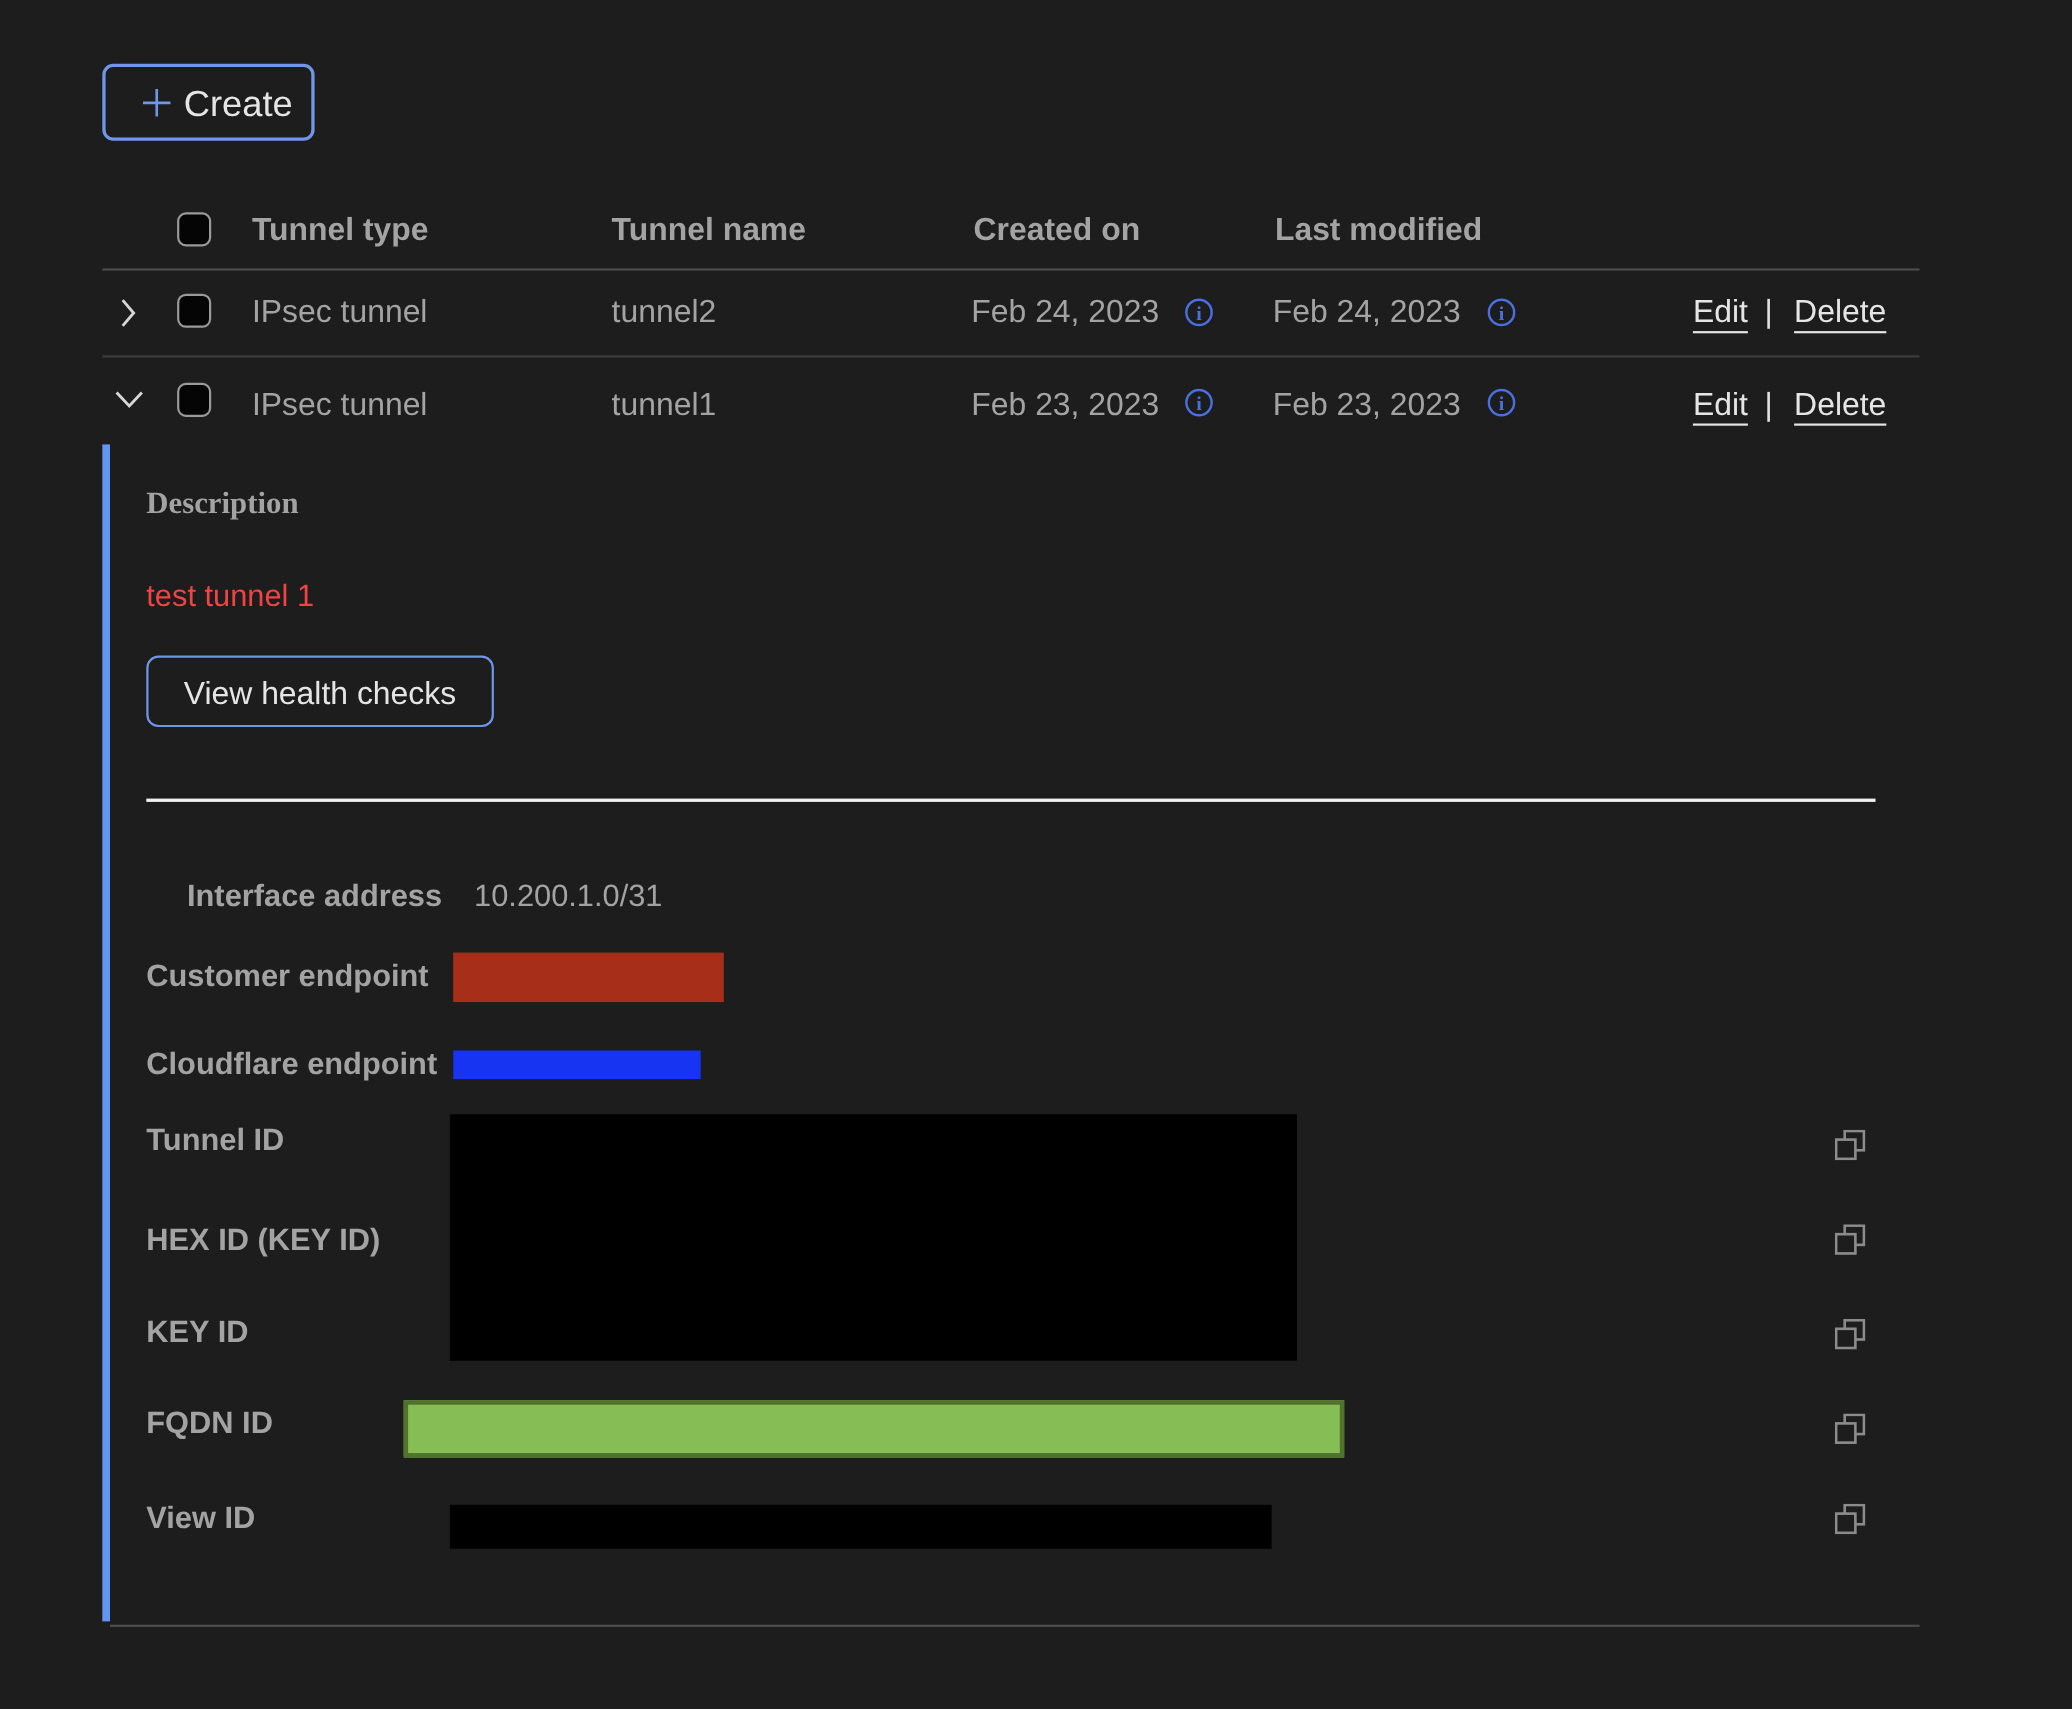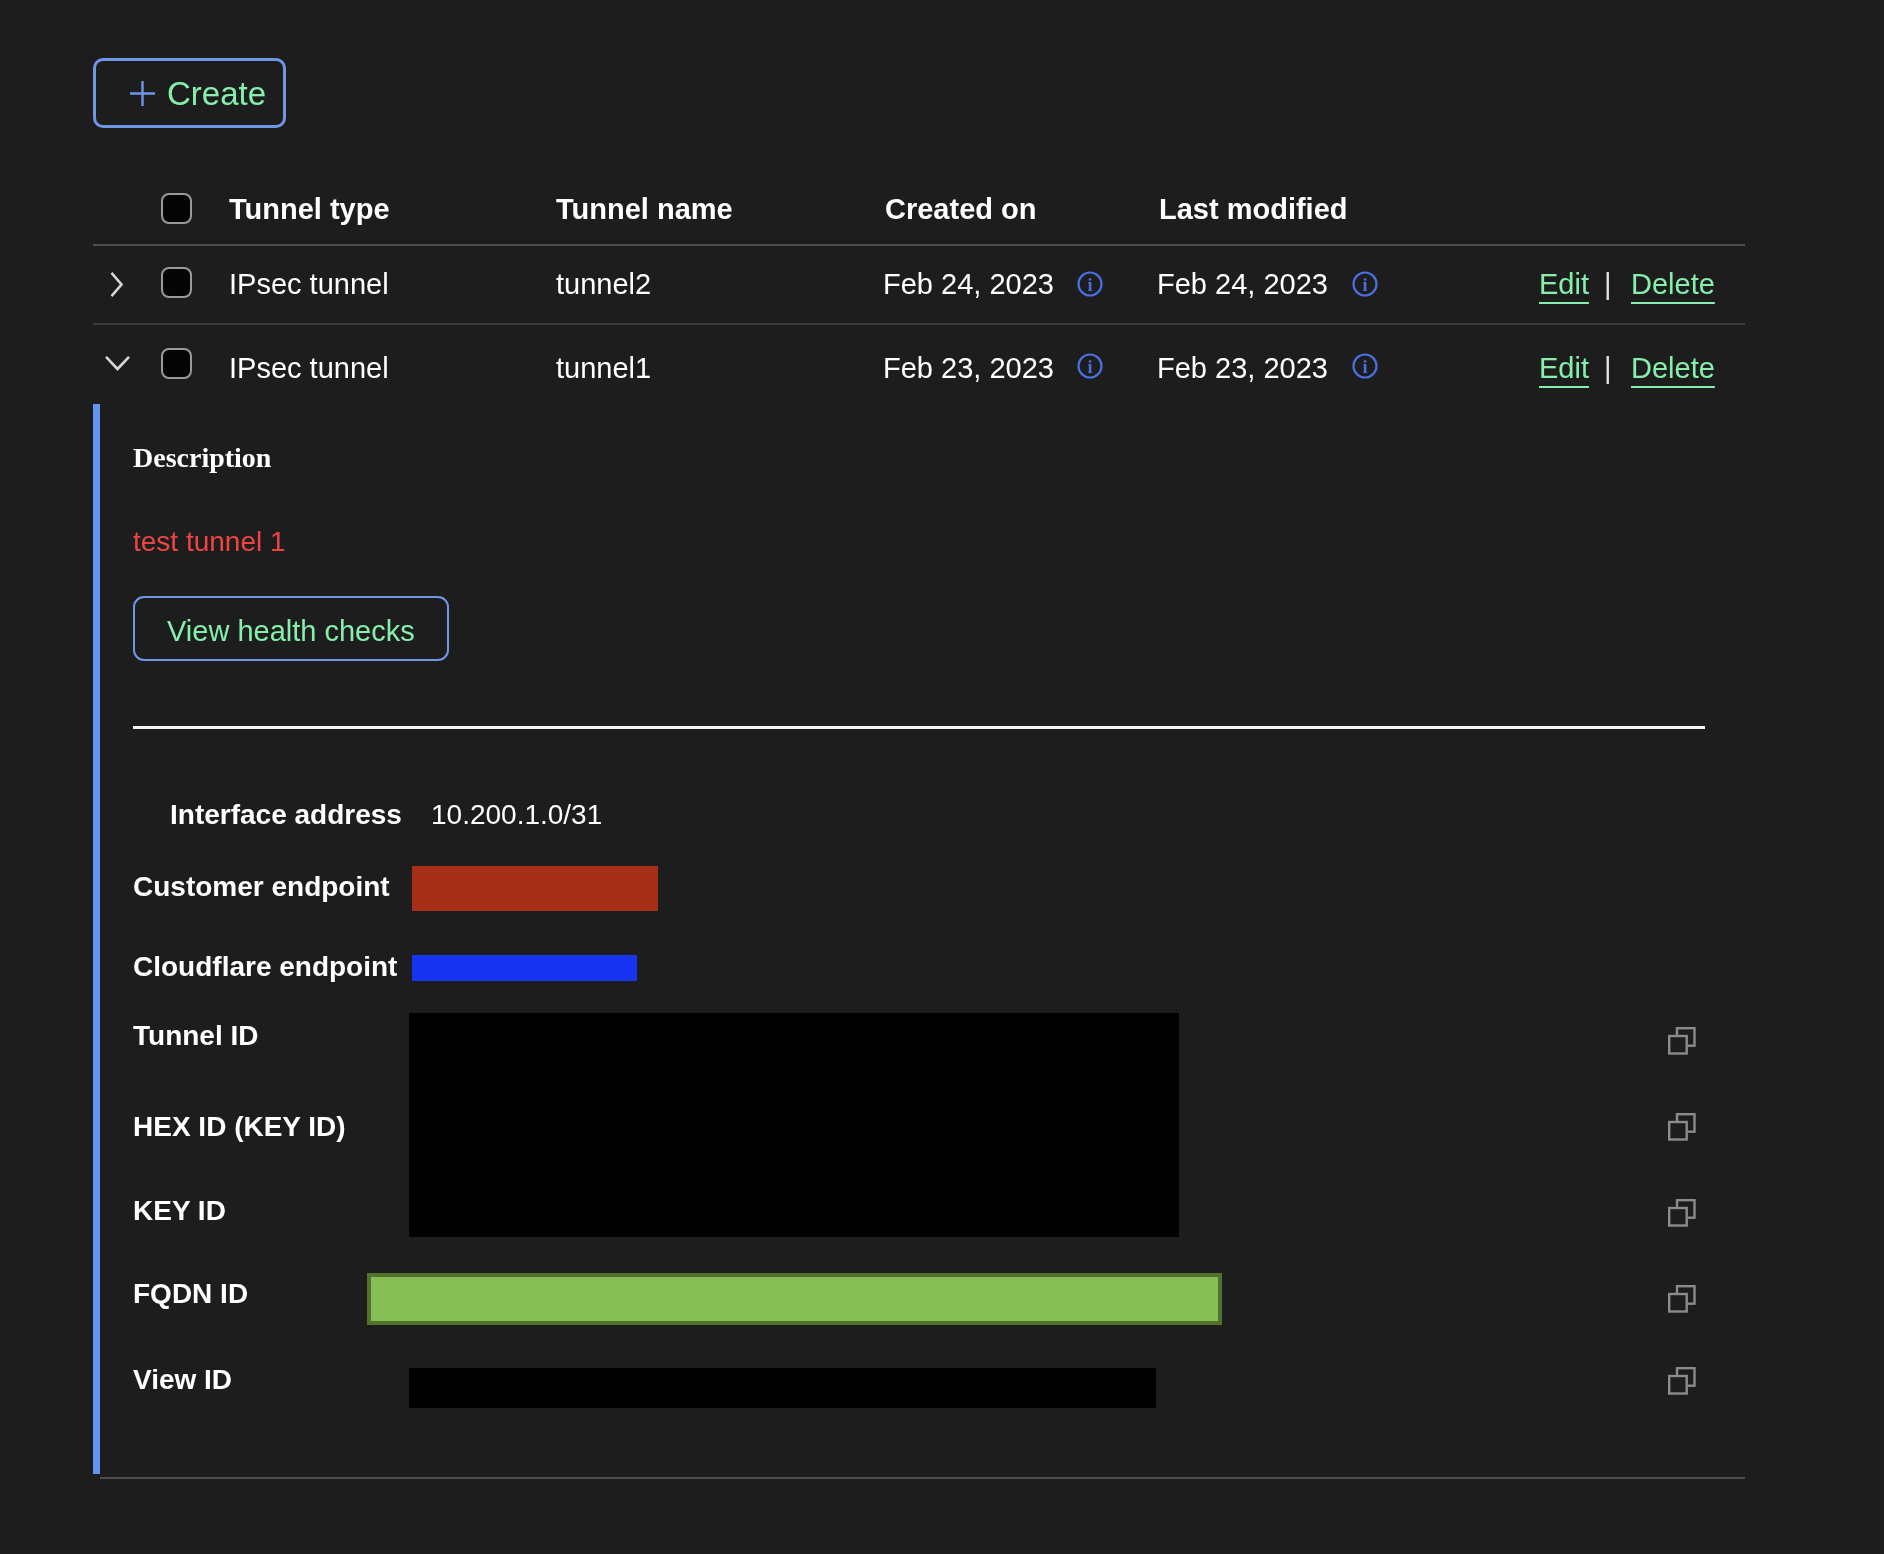--- a/index.html
+++ b/index.html
@@ -1,20 +1,20 @@
 <!DOCTYPE html>
 <html><head>
 <meta charset="utf-8">
 <style>
   html,body{margin:0;padding:0;background:#1d1d1e;}
   #page{position:relative;width:1884px;height:1554px;background:#1d1d1e;overflow:hidden;
         font-family:"Liberation Sans",sans-serif;}
-  .t{position:absolute;white-space:nowrap;line-height:1;color:#ffffff;}
+  .t{position:absolute;white-space:nowrap;line-height:1;color:#a3a3a3;}
   .b{font-weight:bold;}
-  .blue{color:#86efac;}
+  .blue{color:#e5e5e5;}
   .hl{position:absolute;background:#3c3c3c;height:2px;}
   svg{position:absolute;display:block;}
 </style>
 </head>
 <body>
 <div id="page">
 
   <div style="position:absolute;left:93px;top:58px;width:193px;height:70px;border:3px solid #7096e8;border-radius:10px;box-sizing:border-box;"></div>
   <svg style="left:129px;top:80px" width="27" height="27" viewBox="0 0 27 27">
     <path d="M13.5 1 V26 M1 13.5 H26" stroke="#7096e8" stroke-width="2.4" fill="none"></path>

